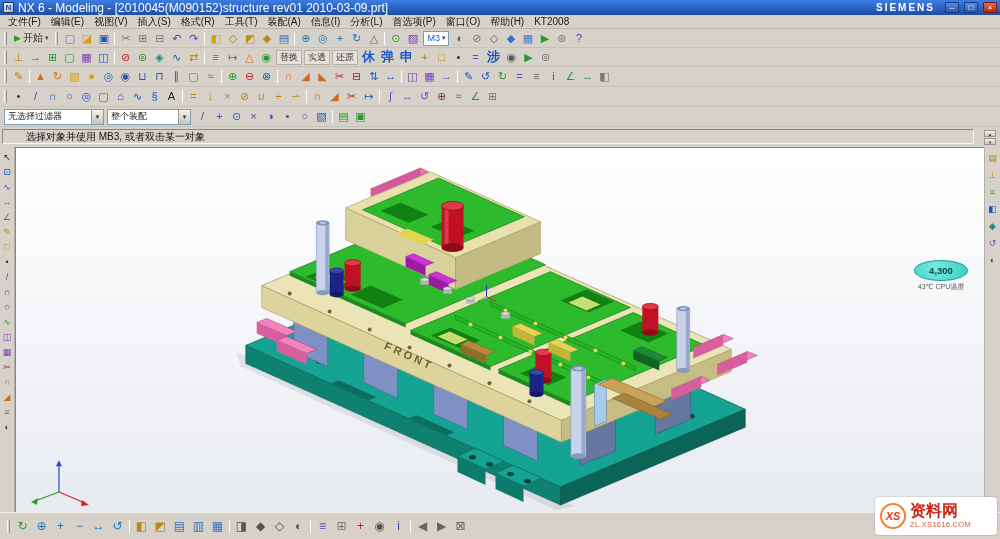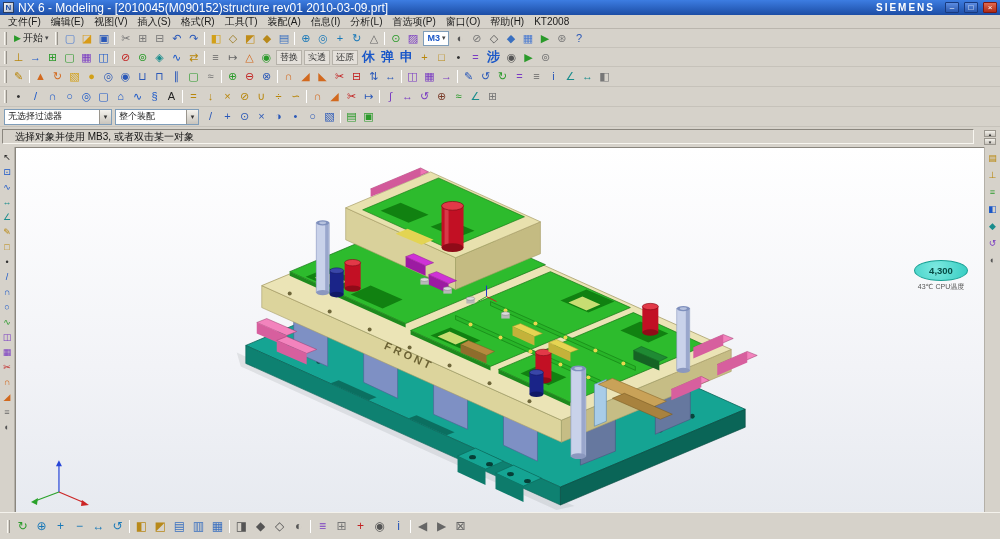--- a/index.html
+++ b/index.html
@@ -17,30 +17,30 @@
 .menu-item{padding:0 5px;white-space:nowrap}
 
 .tbrow{position:absolute;left:0;width:100%;background:#d6d2ca;border-bottom:1px solid #c6c2ba;display:flex;align-items:center;padding-left:1px}
 #tb1{top:29px;height:19px}#tb2{top:48px;height:19px}#tb3{top:67px;height:20px}#tb4{top:87px;height:20px}
 .grip{width:3px;height:13px;border-left:1px solid #f8f6f0;border-right:1px solid #96928a;margin:0 3px}
 .ticon{width:17px;height:16px;display:flex;align-items:center;justify-content:center;font-size:11px;line-height:1}
 .tsep{width:1px;height:13px;background:#9a968e;border-right:1px solid #fff;margin:0 2px}
 .startbtn{display:flex;align-items:center;gap:2px;font-size:10px;height:16px;padding:0 4px;color:#222}
 .start-glyph{color:#2a9a2a;font-size:9px}
 .dd-caret{font-size:7px;color:#444}
-.m3badge{display:flex;align-items:center;background:#fff;border:1px solid #7f9db9;font-size:9px;height:15px;padding:0 3px;margin:0 2px;gap:2px;color:#1a57c8;font-weight:bold}
+.m3badge{display:flex;align-items:center;background:#fff;border:1px solid #7f9db9;font-size:9px;height:15px;padding:0 3px;margin:0 2px;gap:2px;color:#1a57c8;font-weight:normal}
 .txtbtn{font-size:9px;height:15px;display:flex;align-items:center;padding:0 3px;border:1px solid #b6b2aa;background:#e4e0da;margin:0 1px;color:#333;white-space:nowrap}
 .charbtn{font-size:13px;font-weight:bold;color:#1a57c8;padding:0 3px;white-space:nowrap}
 
 .selbar{position:absolute;left:0;top:107px;width:100%;height:20px;background:#d6d2ca;border-bottom:1px solid #c6c2ba;display:flex;align-items:center;gap:3px;padding-left:4px}
 .dropdown{height:16px;background:#fff;border:1px solid #7f9db9;display:flex;align-items:center;font-size:9px;padding-left:3px;color:#222}
-#filter-dd{width:108px}#scope-dd{width:84px}
+#filter-dd{width:100px}#scope-dd{width:84px}
 .dropdown .arrow{width:12px;height:14px;margin-left:auto;background:linear-gradient(#f4f2ec,#c8c4bc);border-left:1px solid #9a968e;font-size:7px;display:flex;align-items:center;justify-content:center;color:#333}
 .promptbar{position:absolute;left:0;top:127px;width:100%;height:20px;background:#d6d2ca}
-.promptfield{position:absolute;left:2px;top:2px;right:26px;bottom:3px;border:1px solid;border-color:#8a867e #f8f6f0 #f8f6f0 #8a867e;display:flex;align-items:center;padding-left:12px;font-size:10px;color:#111;white-space:nowrap;overflow:hidden}
+.promptfield{position:absolute;left:2px;top:2px;right:26px;bottom:3px;border:1px solid;border-color:#8a867e #f8f6f0 #f8f6f0 #8a867e;display:flex;align-items:center;padding-left:23px;font-size:10px;color:#111;white-space:nowrap;overflow:hidden}
 .prompt-scroll{position:absolute;right:4px;top:3px;display:flex;flex-direction:column;gap:1px}
 .pbtn{width:12px;height:7px;font-size:5px;line-height:6px;text-align:center;background:linear-gradient(#f4f2ec,#c8c4bc);border:1px solid #9a968e;color:#333}
 
 .lefttools{position:absolute;left:0;top:147px;width:15px;bottom:27px;background:#d6d2ca;border-right:1px solid #b4b0a8;display:flex;flex-direction:column;align-items:center;padding-top:2px}
 .righttools{position:absolute;right:0;top:147px;width:16px;bottom:27px;background:#d6d2ca;border-left:1px solid #b4b0a8;display:flex;flex-direction:column;align-items:center;padding-top:3px;gap:2px}
 .sicon{width:14px;height:15px;font-size:9px;display:flex;align-items:center;justify-content:center}
 .viewport{position:absolute;left:15px;right:16px;top:147px;bottom:27px;background:linear-gradient(180deg,#ffffff,#f2f3f7 60%,#e7eaf0);border-top:1px solid #8a867e;border-left:1px solid #8a867e}
 .model{position:absolute;left:0;top:0;width:100%;height:100%}
 .cpu-badge{position:absolute;right:16px;top:112px;width:54px;text-align:center}
 .cpu-pill{height:21px;border-radius:50%;background:radial-gradient(circle at 40% 35%,#7ce8e0,#35cdc2);border:1px solid #17a094;font-size:9.5px;font-weight:bold;color:#074a44;line-height:20px}
@@ -578,14 +578,21 @@
         <div class="ticon" style="color: rgb(194, 34, 34);">+</div>
         <div class="ticon" style="color: rgb(85, 85, 85);">◉</div>
         <div class="ticon" style="color: rgb(42, 88, 184);">i</div>
         <i class="tsep"></i>
         <div class="ticon" style="color: rgb(102, 102, 102);">◀</div>
         <div class="ticon" style="color: rgb(102, 102, 102);">▶</div>
         <div class="ticon" style="color: rgb(102, 102, 102);">⊠</div>
       </span>
   </div>
 
+  <div class="watermark">
+    <span class="wm-logo">XS</span>
+    <span class="wm-text">
+      <div class="wm-name">资料网</div>
+      <div class="wm-url">ZL.XS1616.COM</div>
+    </span>
+  </div>
 
 </div>
 
 </body></html>

